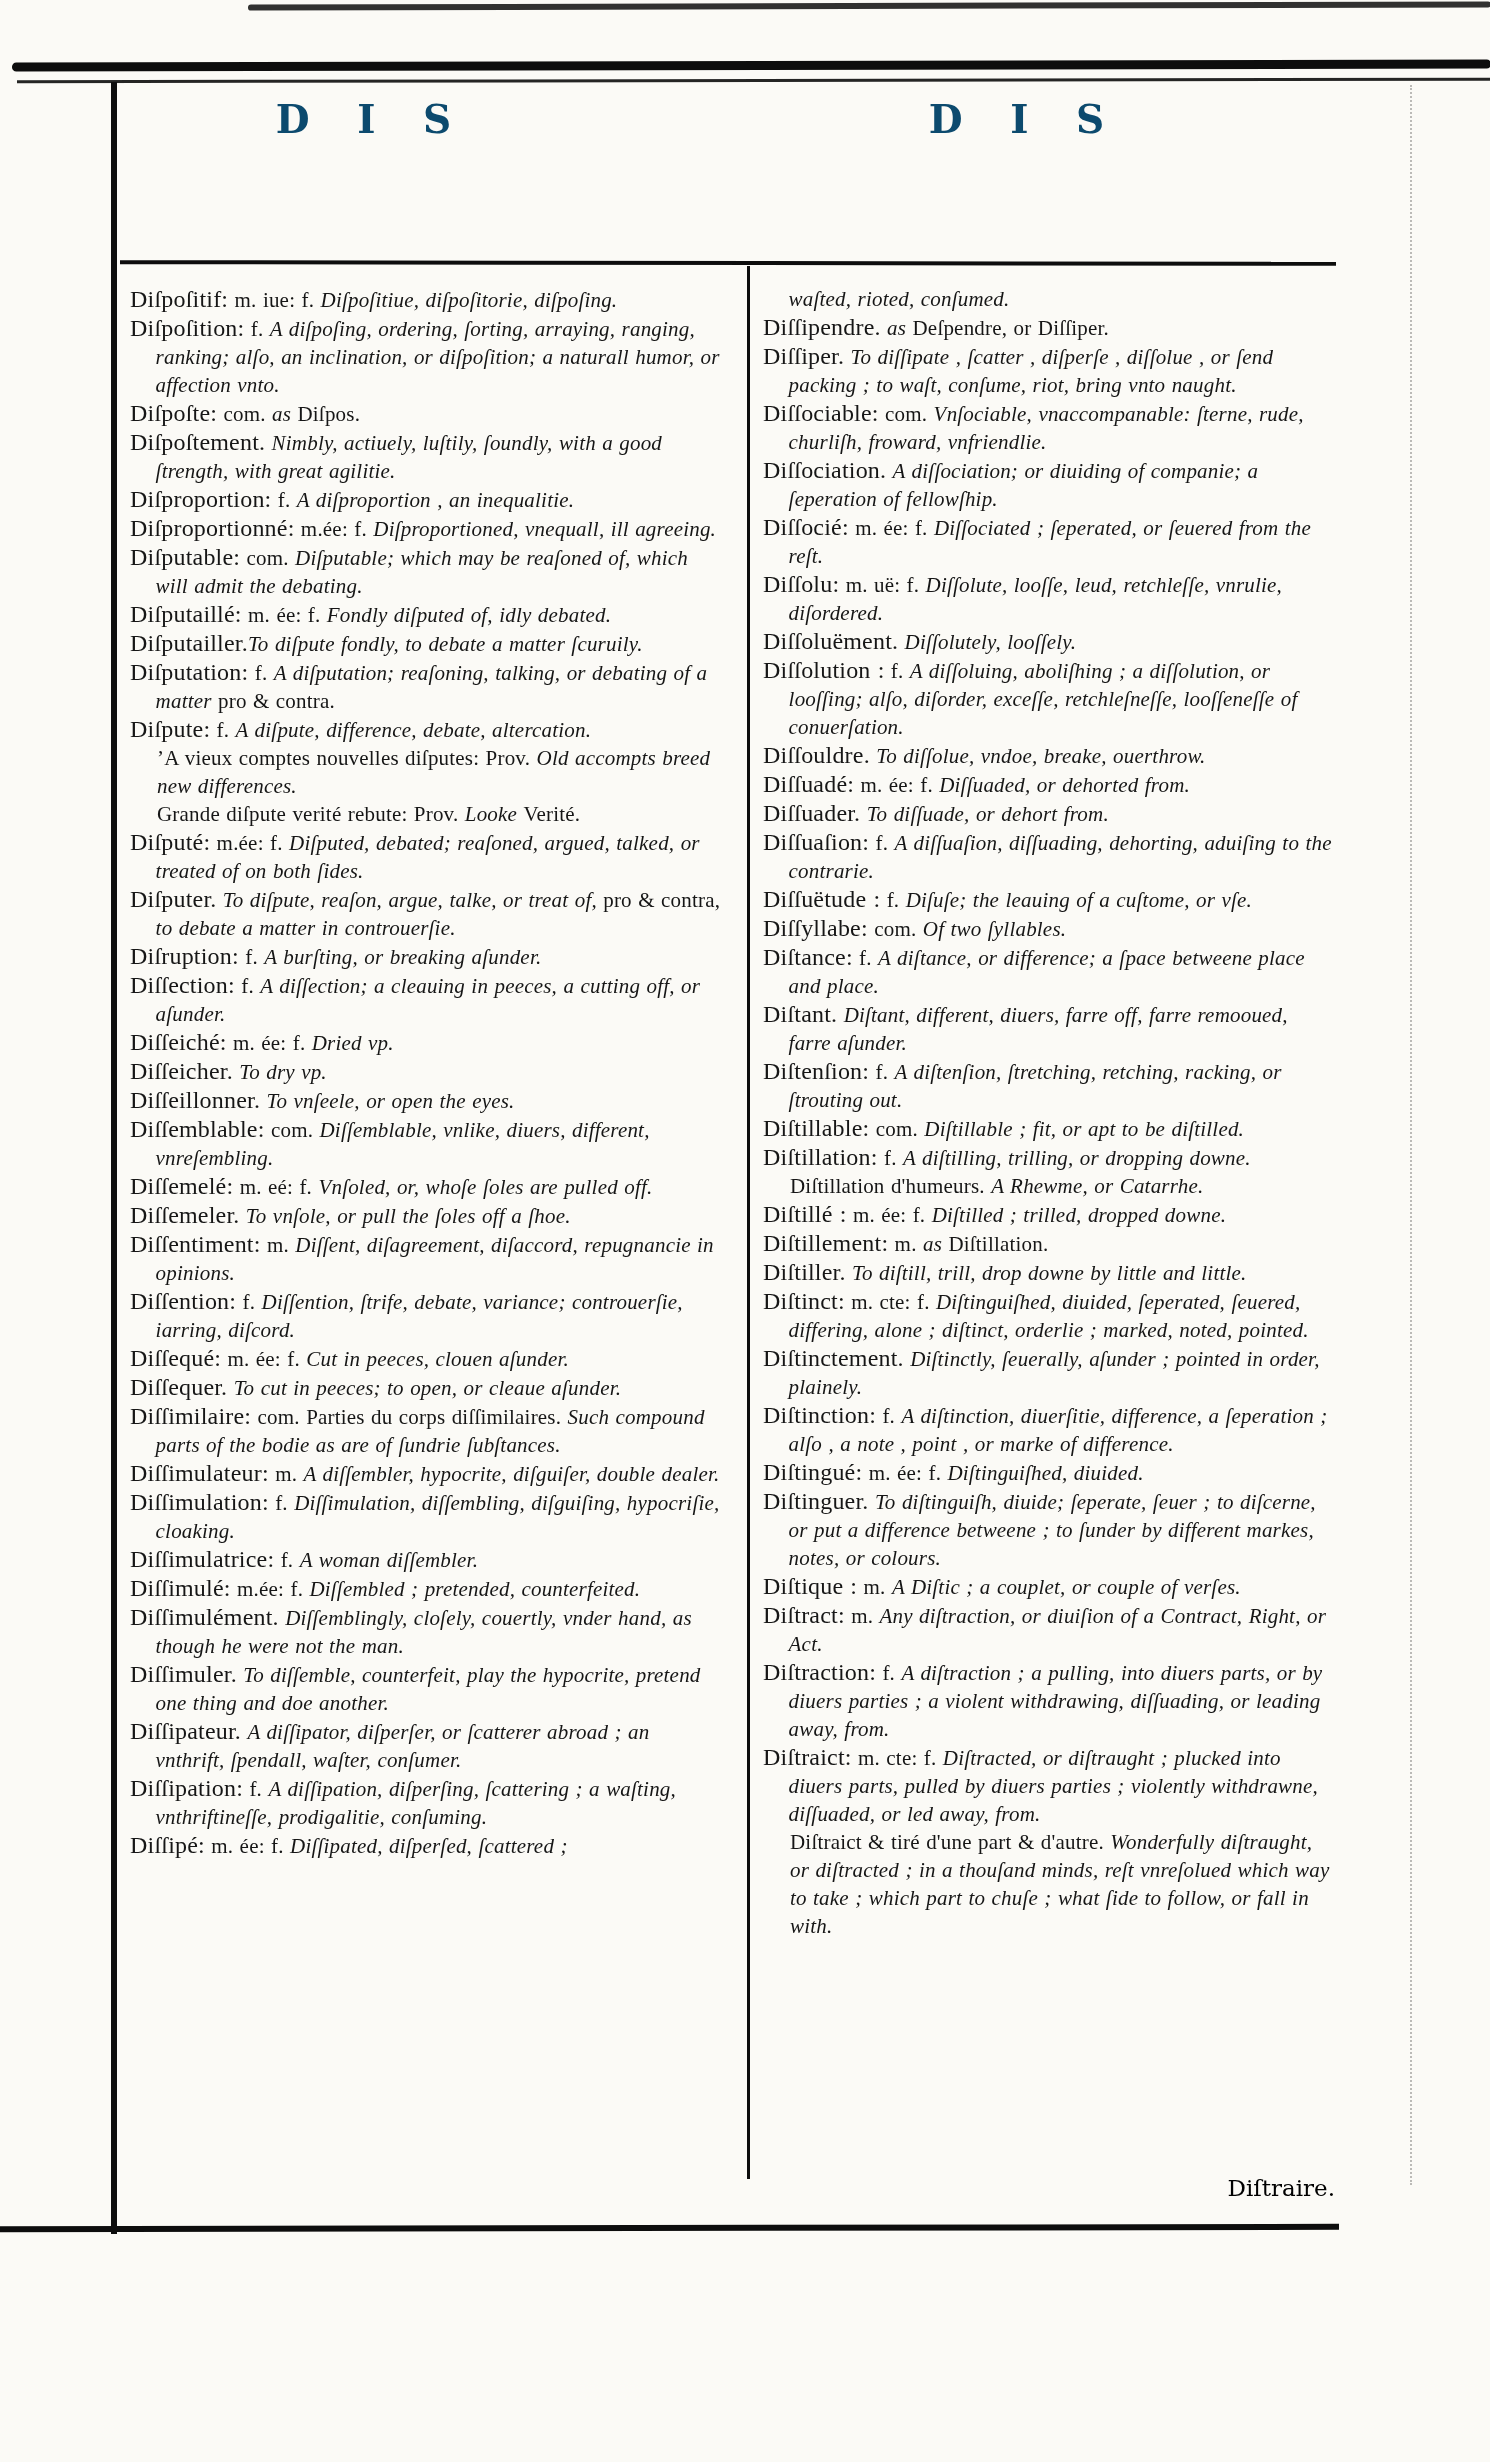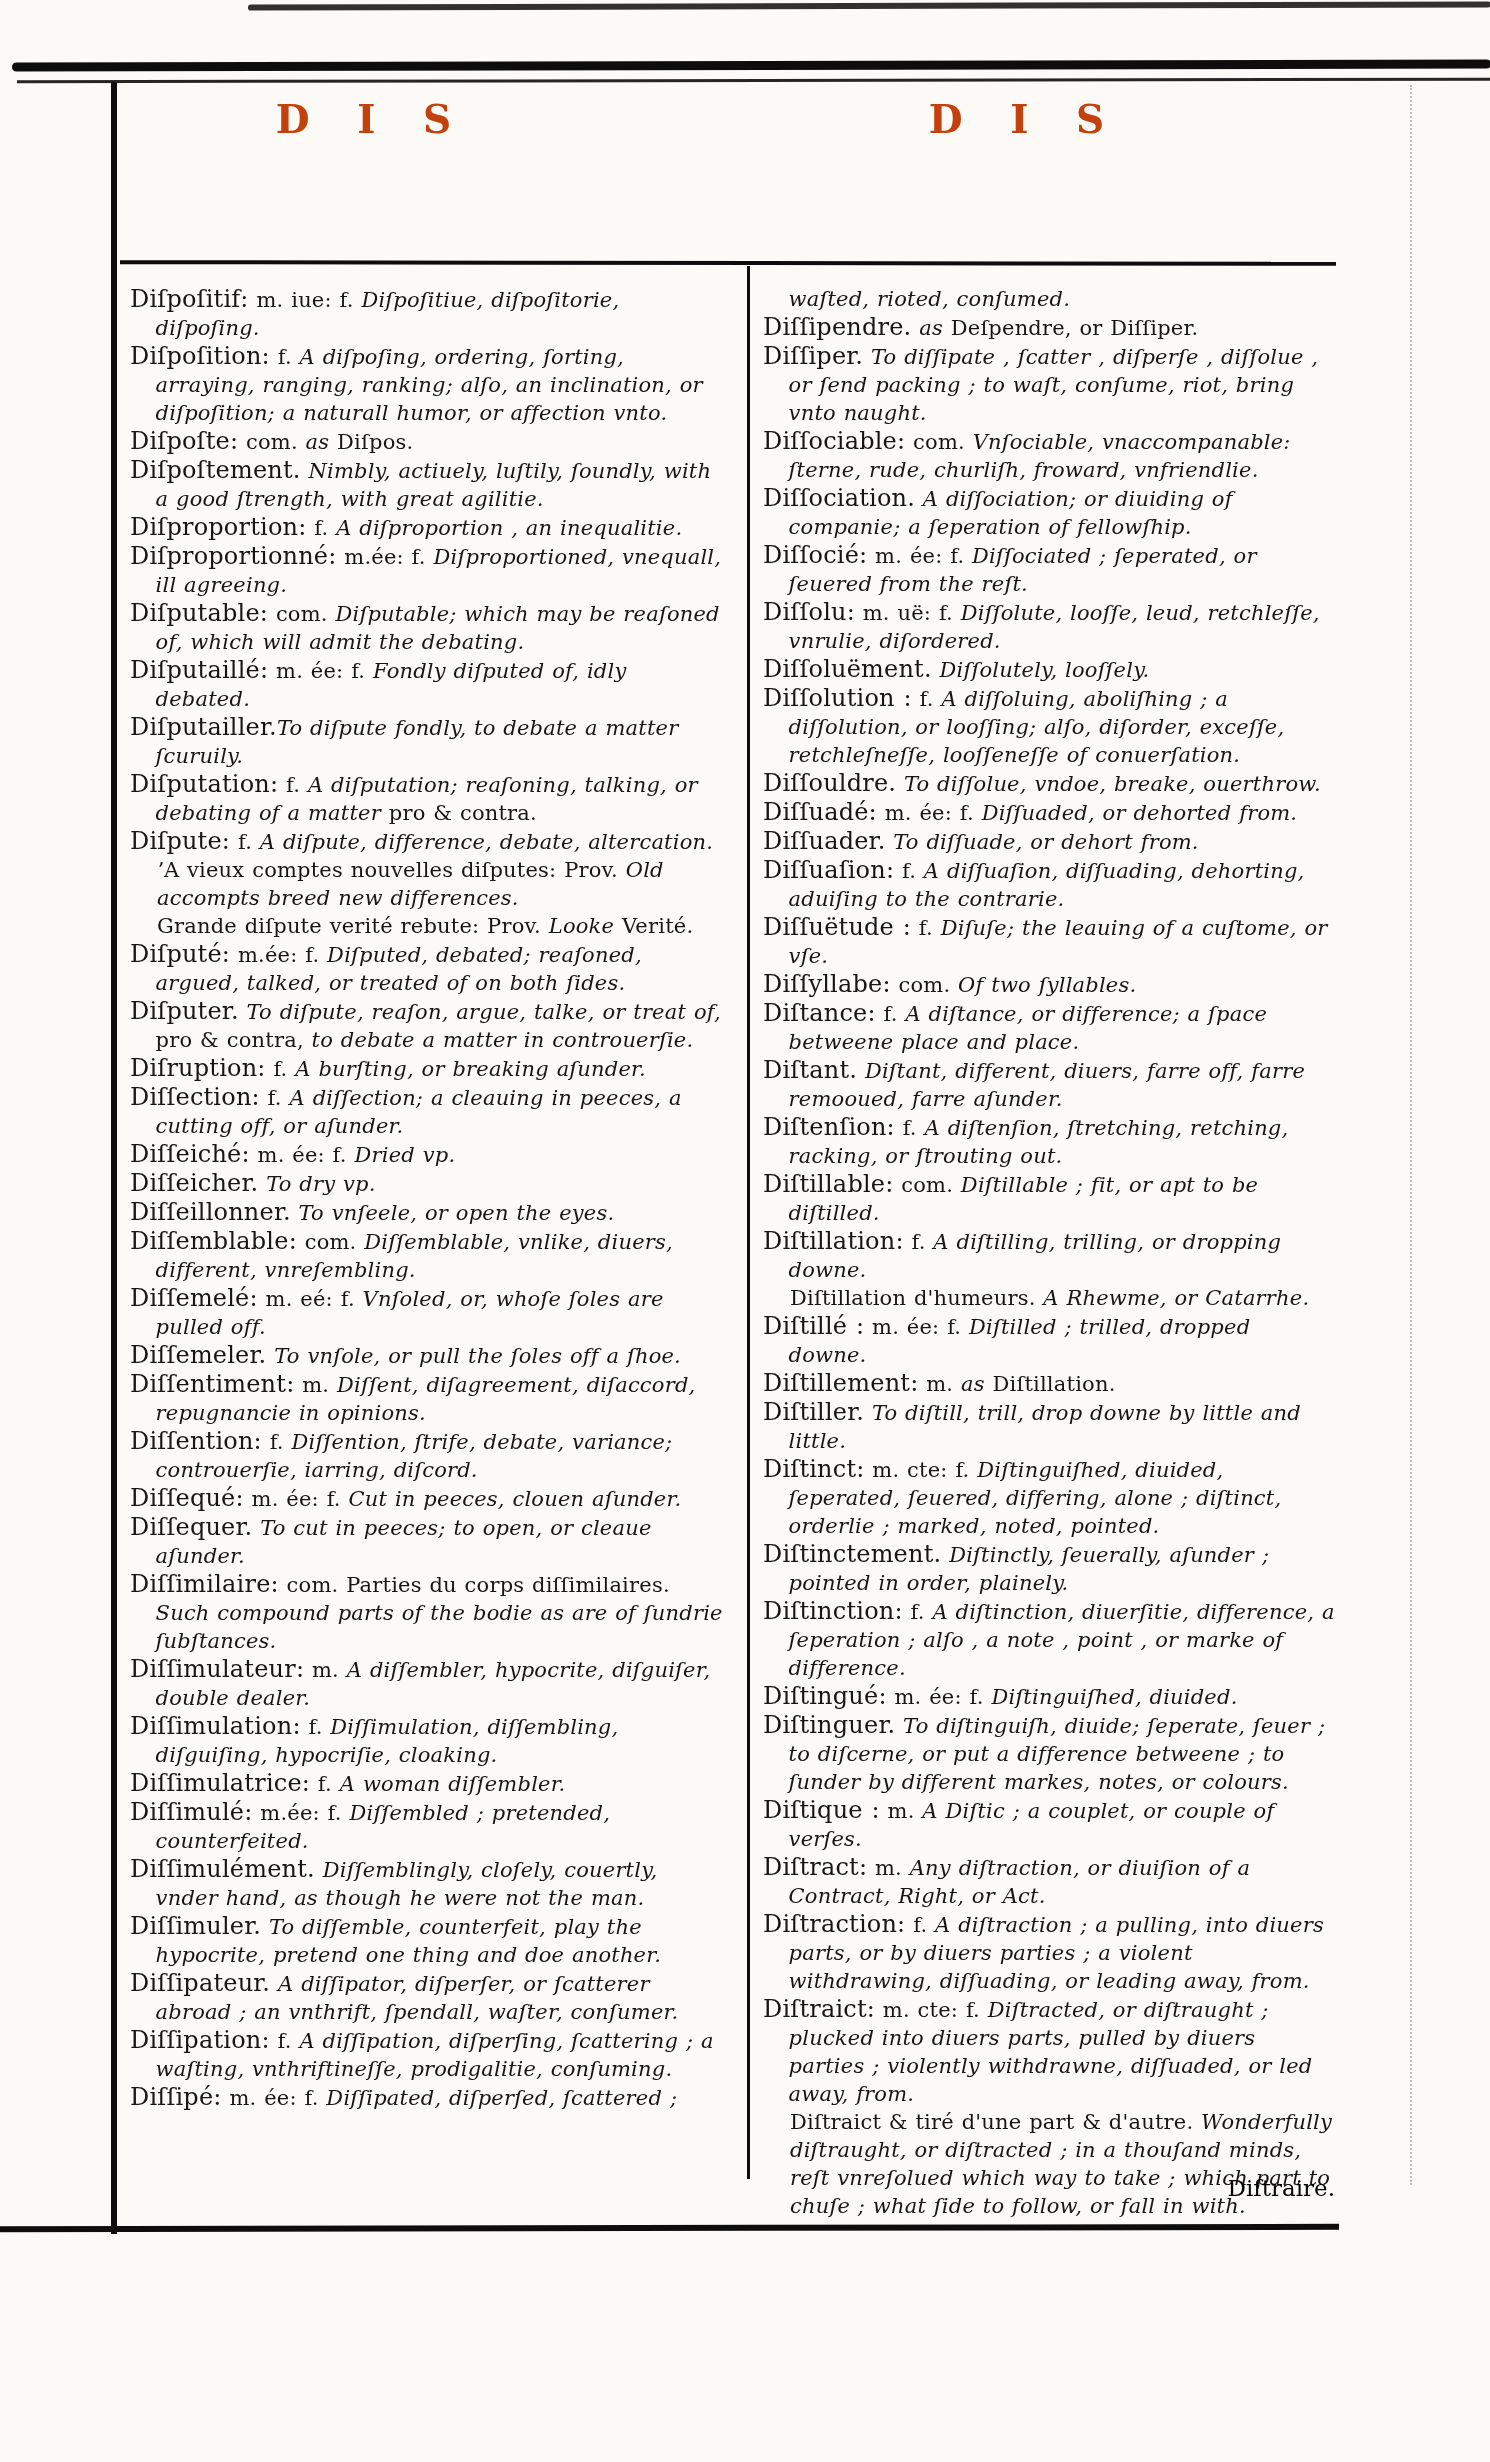--- a/index.html
+++ b/index.html
@@ -18,27 +18,28 @@
   .rule-top-2{left:17px;top:79px;width:1474px;height:3.4px;transform:rotate(-0.1deg);opacity:.9;}
   .rule-header{left:120px;top:261px;width:1216px;height:4.3px;transform:rotate(0.08deg);}
   .rule-left{left:111px;top:82px;width:6px;height:2152px;}
   .rule-center{left:747px;top:266px;width:3.4px;height:1913px;}
   .rule-bottom{left:0px;top:2225px;width:1339px;height:6px;transform:rotate(-0.1deg);}
   .rule-right-dots{position:absolute;left:1410px;top:85px;height:2100px;width:0;border-left:2.6px dotted rgba(20,20,20,.28);}
   .header{
     position:absolute;top:96px;width:342px;
     text-align:center;
     font-size:39px;font-weight:700;letter-spacing:17px;
-    color:#c2410c;
+    color:#0c4a6e;
   }
   .header-left{left:201px;}
   .header-right{left:854px;}
   .col{
     position:absolute;top:285px;
     text-align:left;
+    font-family:Liberation Serif, serif;
   }
   .col-left{left:130px;width:593px;}
   .col-right{left:763px;width:572px;}
   .entry{
     margin:0;
     font-size:21px;
     line-height:28px;
     padding-left:25.6px;
     text-indent:-25.6px;
     letter-spacing:0.2px;

